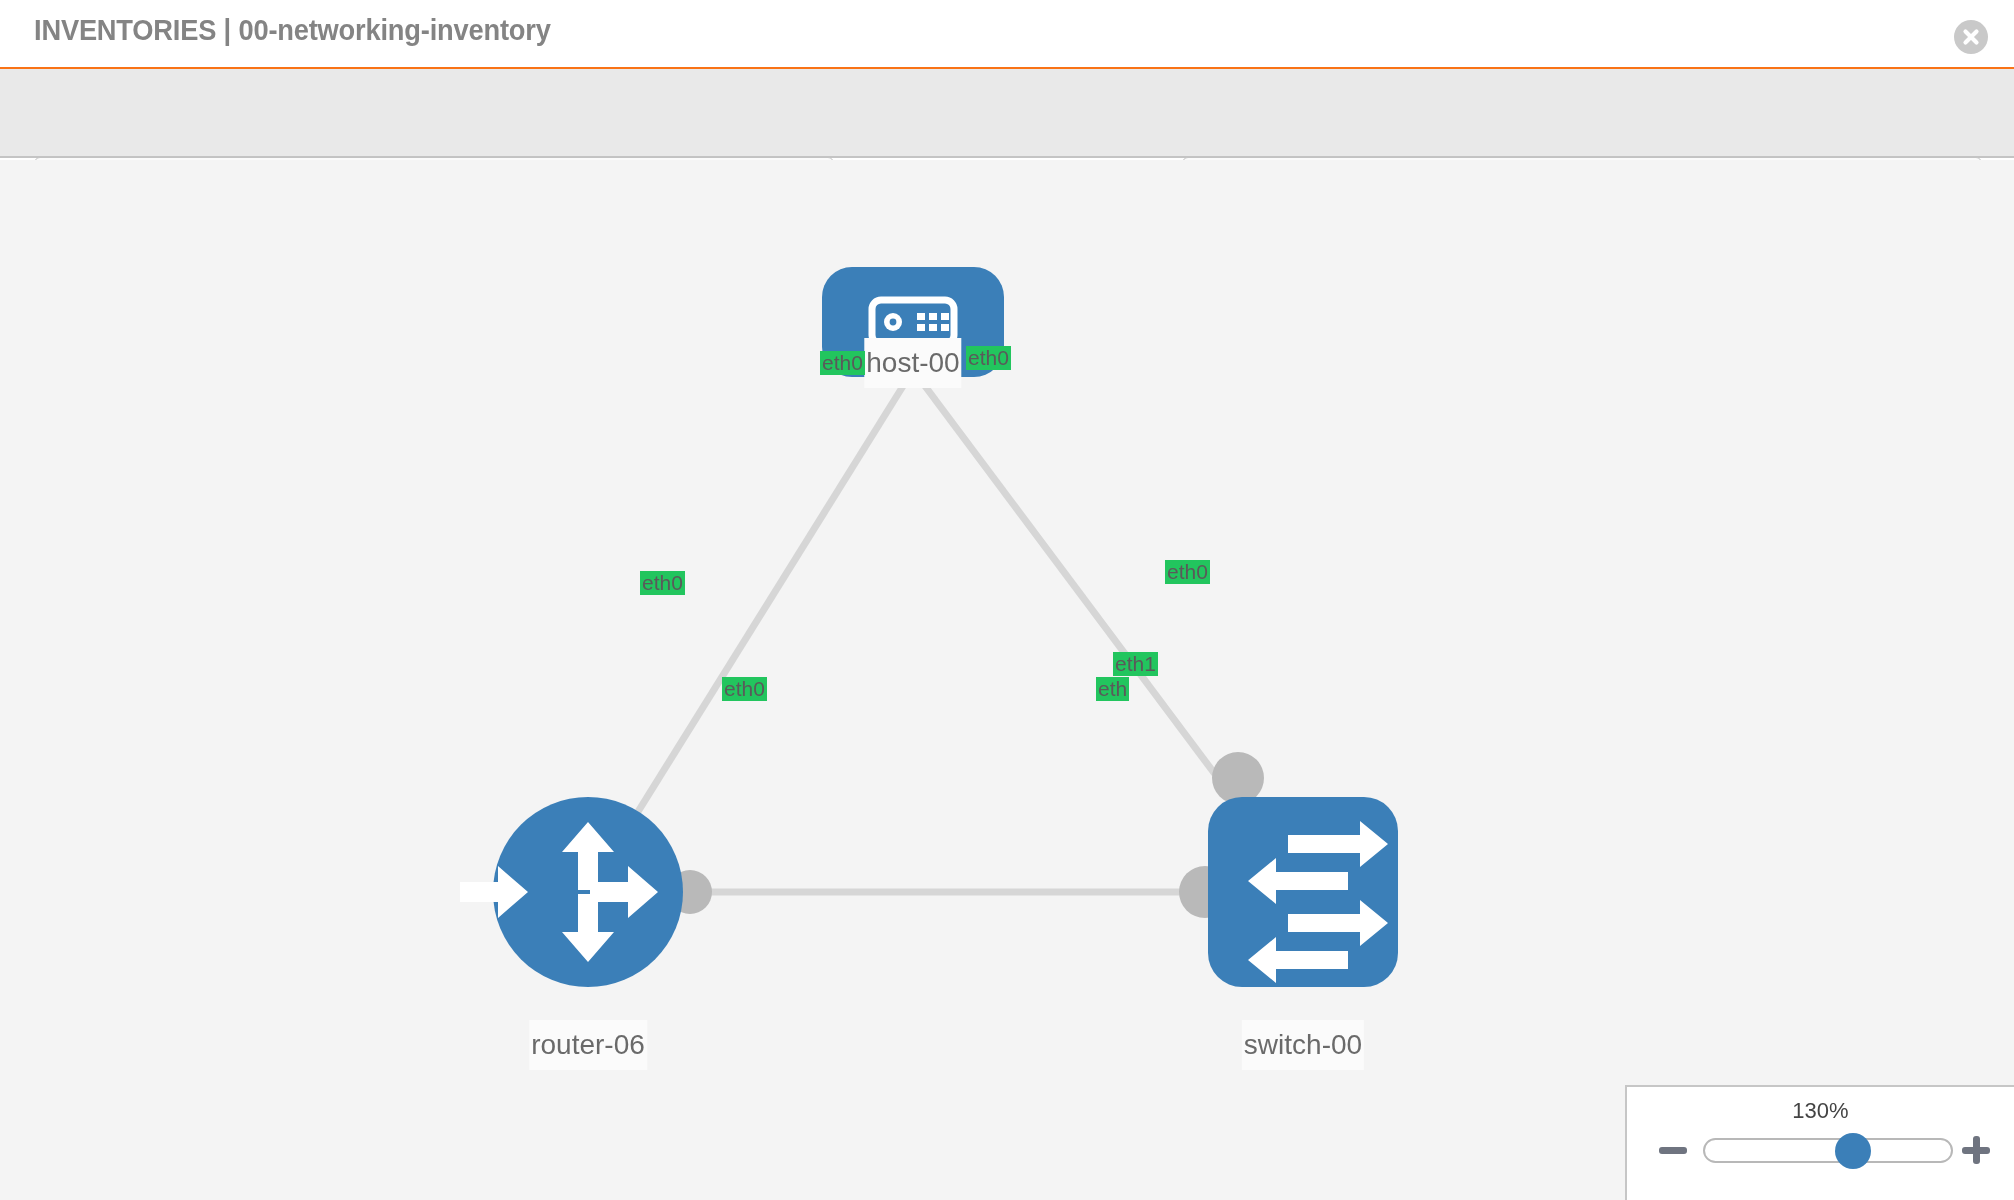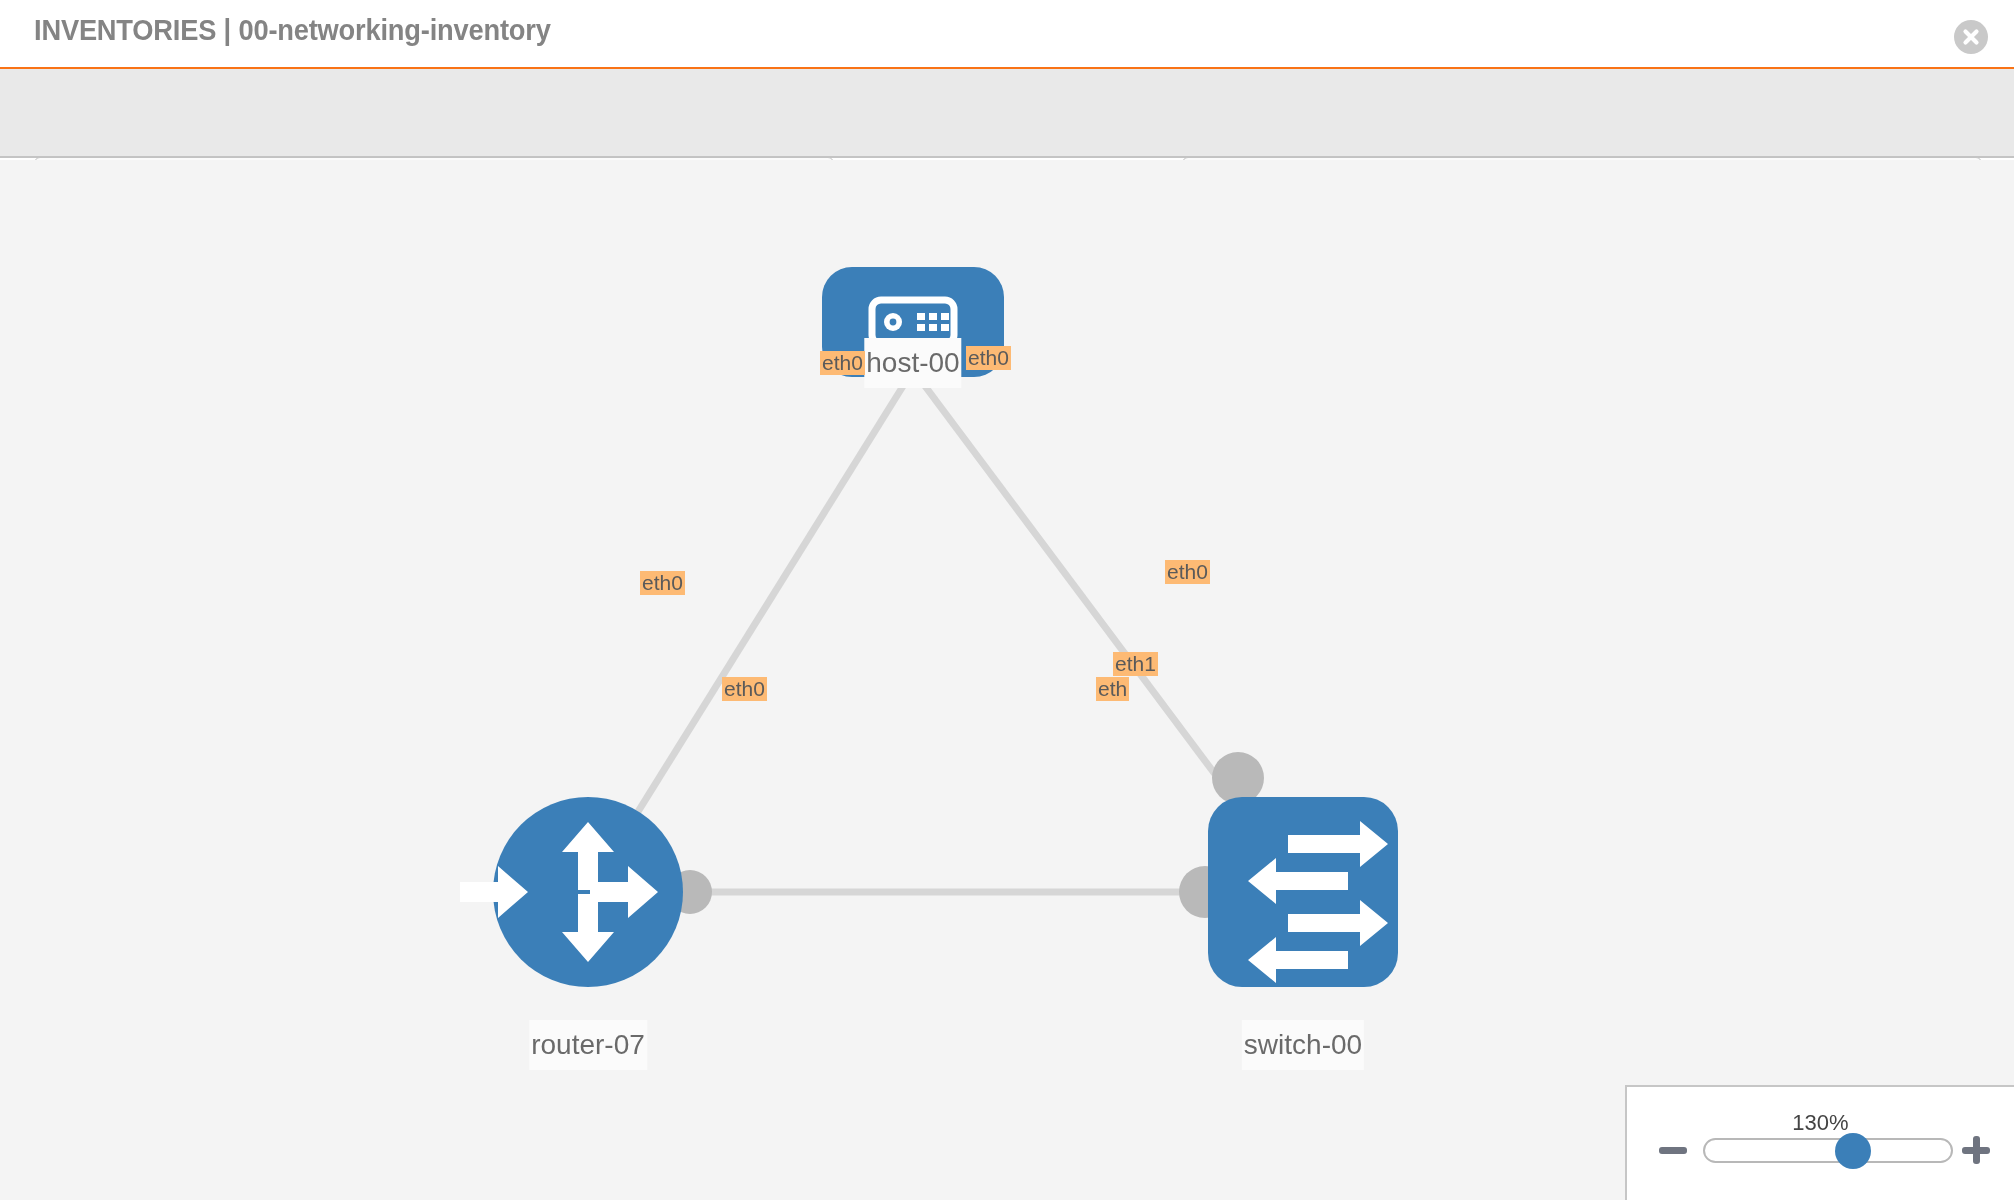--- a/index.html
+++ b/index.html
@@ -92,40 +92,39 @@
     color: #6a6a6a;
     background: #fbfbfb;
     white-space: nowrap;
     transform: translateX(-50%);
     padding: 9px 2px;
   }
   .link-label {
     position: absolute;
     font-size: 21px;
     color: #5a5a5a;
-    background: #fdba74;
+    background: #22c55e;
     white-space: nowrap;
     padding: 0 2px;
   }
 
   
   .zoom-panel {
     position: absolute;
     left: 1625px; top: 1085px;
     width: 389px; height: 115px;
     background: #ffffff;
     border: 2px solid #c6c6c6;
     border-right: none; border-bottom: none;
   }
   .zoom-level {
     position: absolute; top: 11px; left: 0; right: 0;
     text-align: center;
     font-size: 22px;
     color: #444444;
-    margin-top: 12px;
   }
   .zoom-minus, .zoom-plus {
     position: absolute; top: 46px;
     width: 34px; height: 34px;
     cursor: pointer;
   }
   .zoom-minus { left: 29px; }
   .zoom-plus  { left: 332px; }
   .zoom-minus::before {
     content: ""; position: absolute;
@@ -258,21 +257,21 @@
         <path d="M1348 712 h-72 v-14 l-28 23 28 23 v-14 h72 z"></path>
 
         <path d="M1288 754 h72 v-14 l28 23 -28 23 v-14 h-72 z"></path>
 
         <path d="M1348 791 h-72 v-14 l-28 23 28 23 v-14 h72 z"></path>
       </g>
     </g>
   </svg>
 
   <div class="node-label" style="left:913px; top:178px;">host-00</div>
-  <div class="node-label" style="left:588px; top:860px;">router-07</div>
+  <div class="node-label" style="left:588px; top:860px;">router-06</div>
   <div class="node-label" style="left:1303px; top:860px;">switch-00</div>
 
   <div class="link-label" style="left:820px; top:191px;">eth0</div>
   <div class="link-label" style="left:966px; top:186px;">eth0</div>
   <div class="link-label" style="left:640px; top:411px;">eth0</div>
   <div class="link-label" style="left:1165px; top:400px;">eth0</div>
   <div class="link-label" style="left:722px; top:517px;">eth0</div>
   <div class="link-label" style="left:1096px; top:517px;">eth</div>
   <div class="link-label" style="left:1113px; top:492px;">eth1</div>
 

